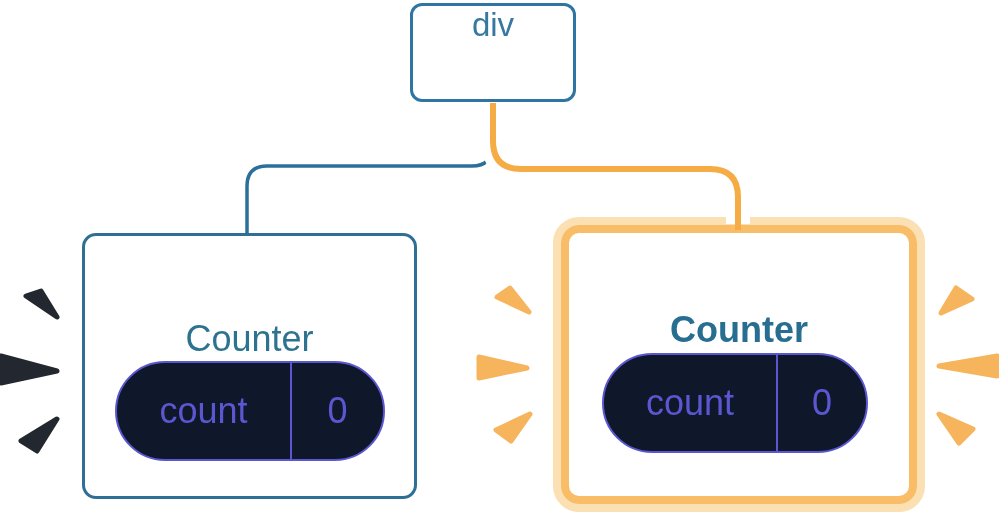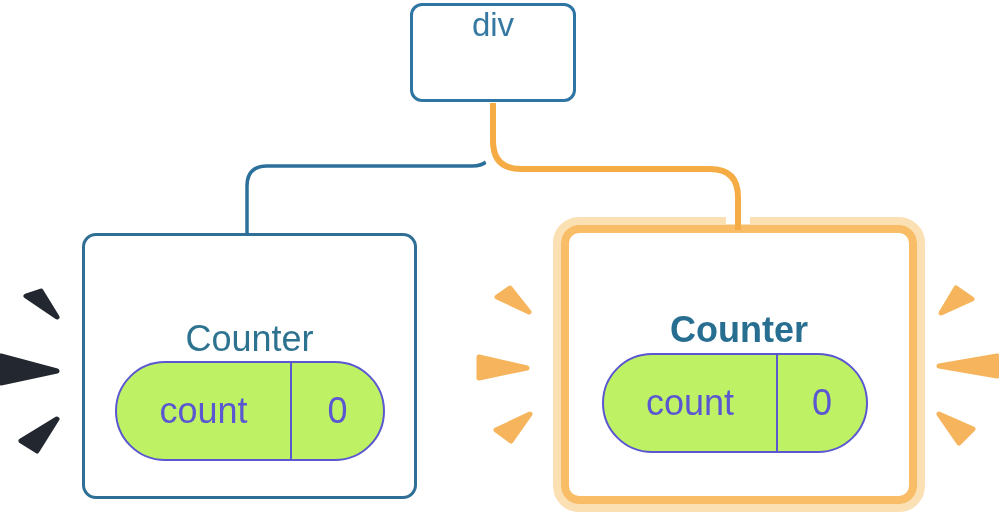--- a/index.html
+++ b/index.html
@@ -65,21 +65,21 @@
   .counter-left .node-title { top: 53px; color: #2d7390; font-weight: 500; }
   .counter-right-mid .node-title { top: 47px; color: #276e91; font-weight: 800; }
   
   .pill {
     position: absolute;
     height: 100px;
     border: 2.5px solid #5b57d1;
     border-radius: 52px;
     box-sizing: border-box;
     display: flex;
-    background: #bef264;
+    background: #0f172a;
     color: #5b57d1;
     font-size: 36px;
   }
   .counter-left .pill { left: 30px; top: 125px; width: 270px; }
   .counter-right-mid .pill { left: 33px; top: 120px; width: 266px; }
   .pill .state-name {
     flex: 0 0 auto;
     display: flex; align-items: center; justify-content: center;
   }
   .counter-left .pill .state-name { width: 173px; }

